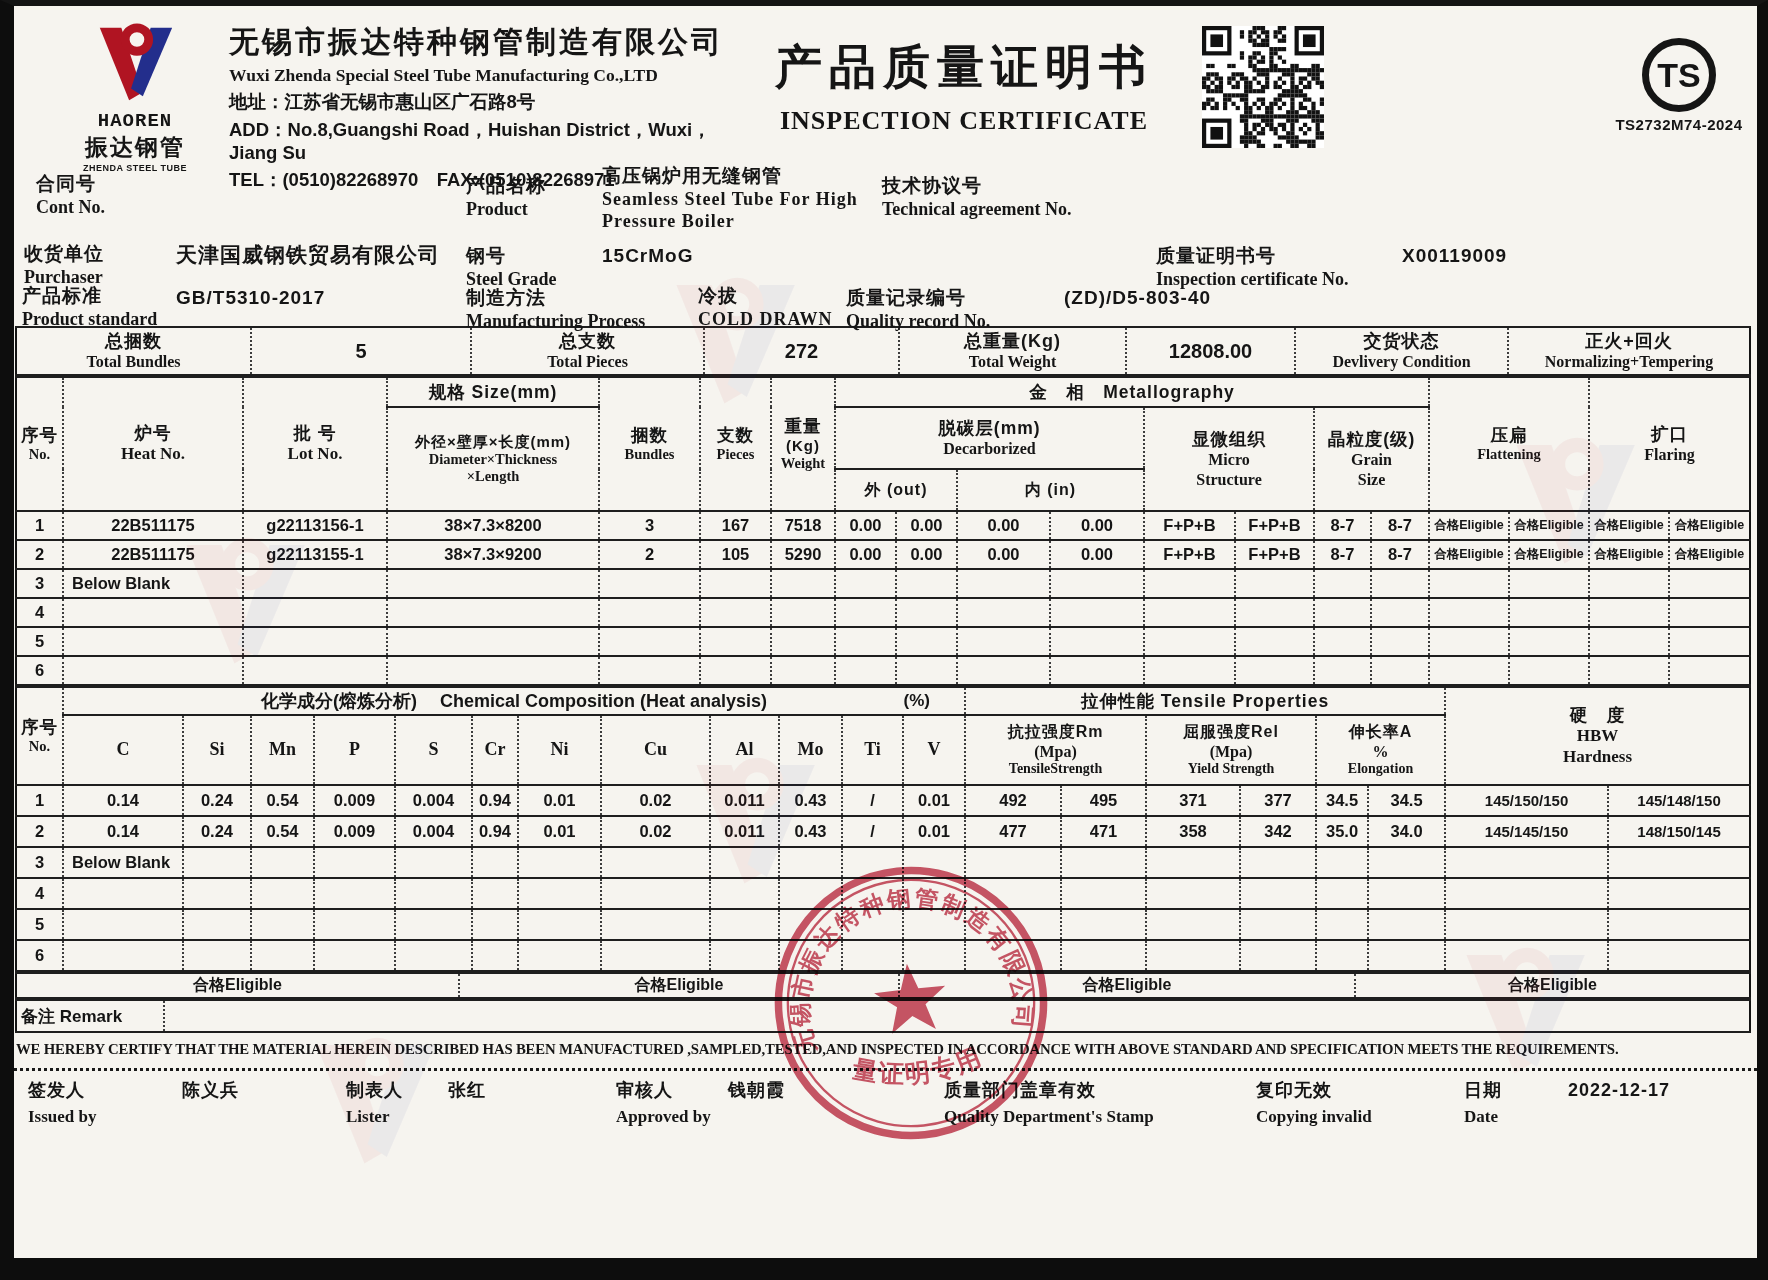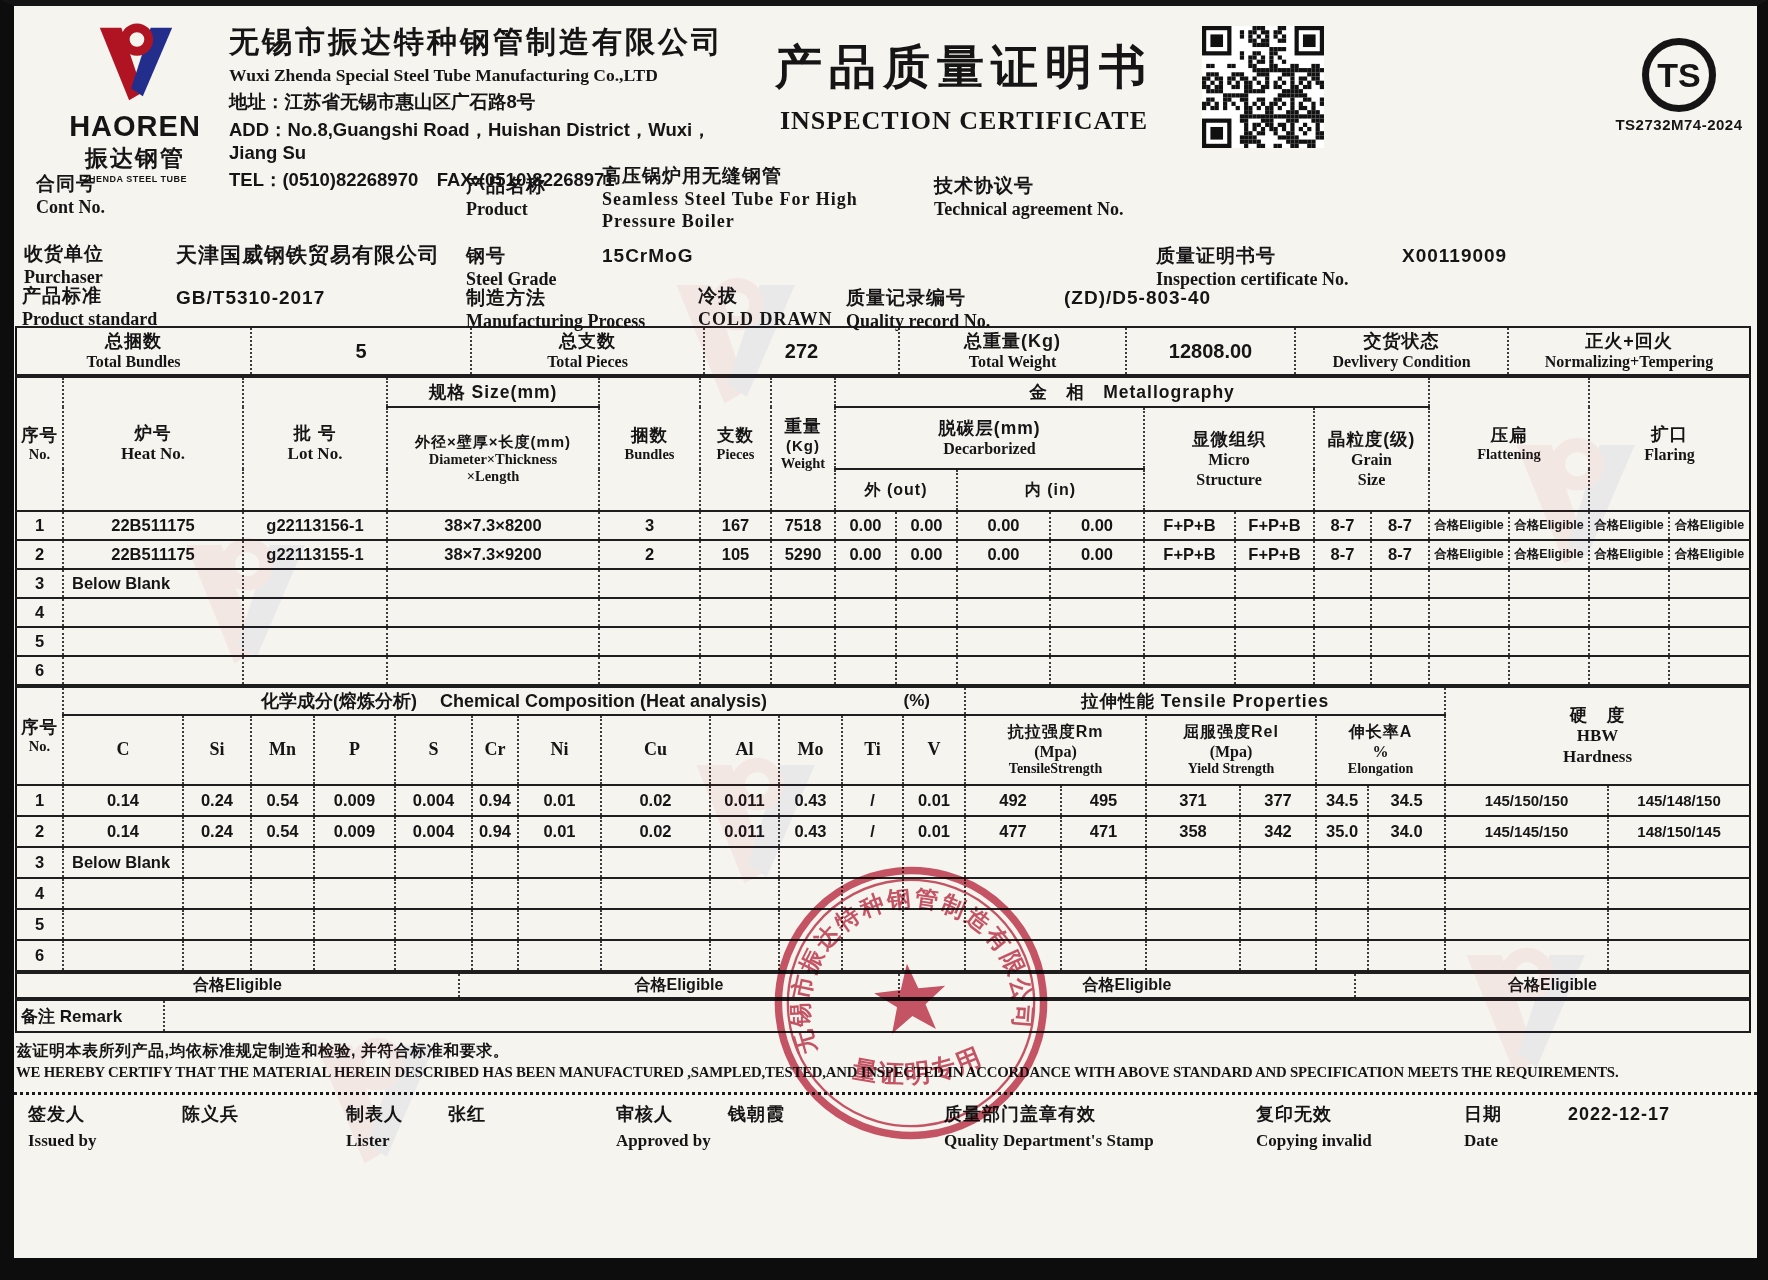--- a/index.html
+++ b/index.html
@@ -4,21 +4,21 @@
 <style>
   *{box-sizing:border-box;margin:0;padding:0}
   html,body{background:#222}
   .page{position:relative;width:1768px;height:1280px;background:#f6f4ef;overflow:hidden;
     border-left:14px solid #0d0d0d;border-right:11px solid #0d0d0d;border-bottom:22px solid #0d0d0d;border-top:6px solid #141414;
     font-family:"Liberation Sans","DejaVu Sans",sans-serif;color:#151515;font-weight:700}
   .wm{position:absolute;opacity:.05;pointer-events:none}
   
   .hdr{position:relative;height:150px;margin-top:8px}
   .logo{position:absolute;left:46px;top:4px;width:150px;text-align:center}
-  .logo .brand{font-family:Liberation Sans, sans-serif;font-size:29px;letter-spacing:1px}
+  .logo .brand{font-family:Liberation Mono, monospace;font-size:19px;letter-spacing:1px}
   .logo .brandcn{font-size:23px;letter-spacing:2px}
   .logo .brandsub{font-size:9px;letter-spacing:.5px}
   .company{position:absolute;left:215px;top:8px;width:520px}
   .company .cn{font-size:30px;letter-spacing:3px}
   .company .en{font-family:"Liberation Serif",serif;font-size:17.5px;margin-top:2px}
   .company .line{font-size:18.5px;margin-top:3px}
   .title{position:absolute;left:740px;top:22px;width:420px;text-align:center}
   .title .cn{font-family:"Liberation Serif","DejaVu Serif",serif;font-size:47px;letter-spacing:7px}
   .title .en{font-family:"Liberation Serif",serif;font-size:26px;letter-spacing:1px;margin-top:7px}
   .qr{position:absolute;left:1188px;top:12px;width:122px;height:122px;background:#fff}
@@ -467,21 +467,21 @@
     </div>
     <div class="item" style="left:452px;top:10px">
       <div class="cn">产品名称</div>
       <div class="en">Product</div>
     </div>
     <div class="val" style="left:588px;top:0">
       <div>高压锅炉用无缝钢管</div>
       <div class="en">Seamless Steel Tube For High</div>
       <div class="en">Pressure Boiler</div>
     </div>
-    <div class="item" style="left:920px;top:10px">
+    <div class="item" style="left:868px;top:10px">
       <div class="cn">技术协议号</div>
       <div class="en">Technical agreement No.</div>
     </div>
     <div class="item" style="left:10px;top:78px">
       <div class="cn">收货单位</div>
       <div class="en">Purchaser</div>
     </div>
     <div class="val" style="left:162px;top:78px;font-size:21px">天津国威钢铁贸易有限公司</div>
     <div class="item" style="left:452px;top:80px">
       <div class="cn">钢号</div>
@@ -1037,21 +1037,20 @@
       </colgroup>
     <tbody>
         <tr>
       <td class="lab">备注 Remark</td>
       <td></td>
     </tr>
   </tbody>
     </table>
 
   <div class="certify">
-    <div class="cn">兹证明本表所列产品,均依标准规定制造和检验, 并符合标准和要求。</div>
     <div class="en">WE HEREBY CERTIFY THAT THE MATERIAL HEREIN DESCRIBED HAS BEEN MANUFACTURED ,SAMPLED,TESTED,AND INSPECTED IN ACCORDANCE WITH ABOVE STANDARD AND SPECIFICATION MEETS THE REQUIREMENTS.</div>
   </div>
 
   <div class="sig">
     <div class="grp" style="left:14px">
       <div class="cn">签发人</div>
         <div class="en">Issued by</div>
     </div>
     <div class="grp" style="left:168px">
       <div class="cn">陈义兵</div>

